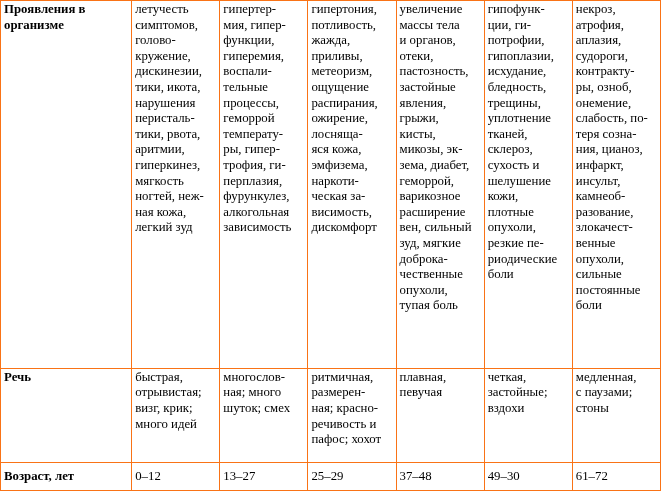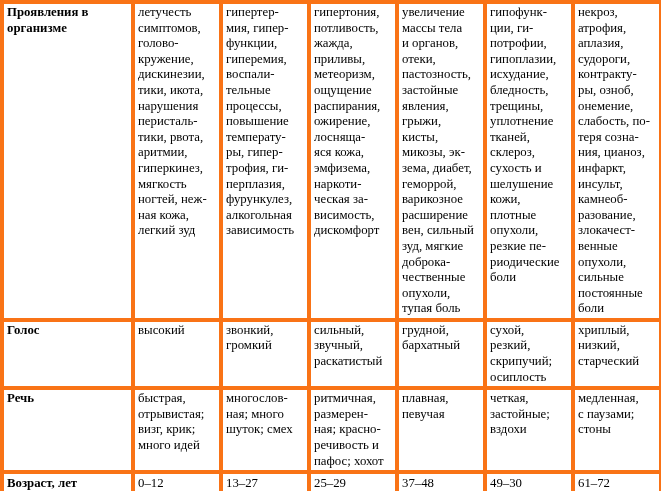--- a/index.html
+++ b/index.html
@@ -12,21 +12,21 @@
     height: 491px;
     border-collapse: collapse;
     table-layout: fixed;
     font-family: "Liberation Serif", "DejaVu Serif", serif;
     font-size: 12.8px;
     line-height: 15.6px;
     color: #000000;
     background: #ffffff;
   }
   .doc-table td {
-    border: 4px solid #f97316;
+    border: 1px solid #f97316;
     vertical-align: top;
     padding: 1px 3px 1px 3px;
     white-space: pre-line;
     overflow: hidden;
   }
   .row-header {
     font-weight: bold;
     text-align: left;
   }
   .age-row td {
@@ -68,21 +68,21 @@
 ногтей, неж-
 ная кожа,
 легкий зуд</td>
       <td>гипертер-
 мия, гипер-
 функции,
 гиперемия,
 воспали-
 тельные
 процессы,
-повышение
+геморрой
 температу-
 ры, гипер-
 трофия, ги-
 перплазия,
 фурункулез,
 алкогольная
 зависимость</td>
       <td>гипертония,
 потливость,
 жажда,
@@ -150,38 +150,20 @@
 инсульт,
 камнеоб-
 разование,
 злокачест-
 венные
 опухоли,
 сильные
 постоянные
 боли</td>
     </tr>
-    <tr style="height:65px">
-      <td class="row-header">Голос</td>
-      <td>высокий</td>
-      <td>звонкий,
-громкий</td>
-      <td>сильный,
-звучный,
-раскатистый</td>
-      <td>грудной,
-бархатный</td>
-      <td>сухой,
-резкий,
-скрипучий;
-осиплость</td>
-      <td>хриплый,
-низкий,
-старческий</td>
-    </tr>
     <tr style="height:81px">
       <td class="row-header">Речь</td>
       <td>быстрая,
 отрывистая;
 визг, крик;
 много идей</td>
       <td>многослов-
 ная; много
 шуток; смех</td>
       <td>ритмичная,

